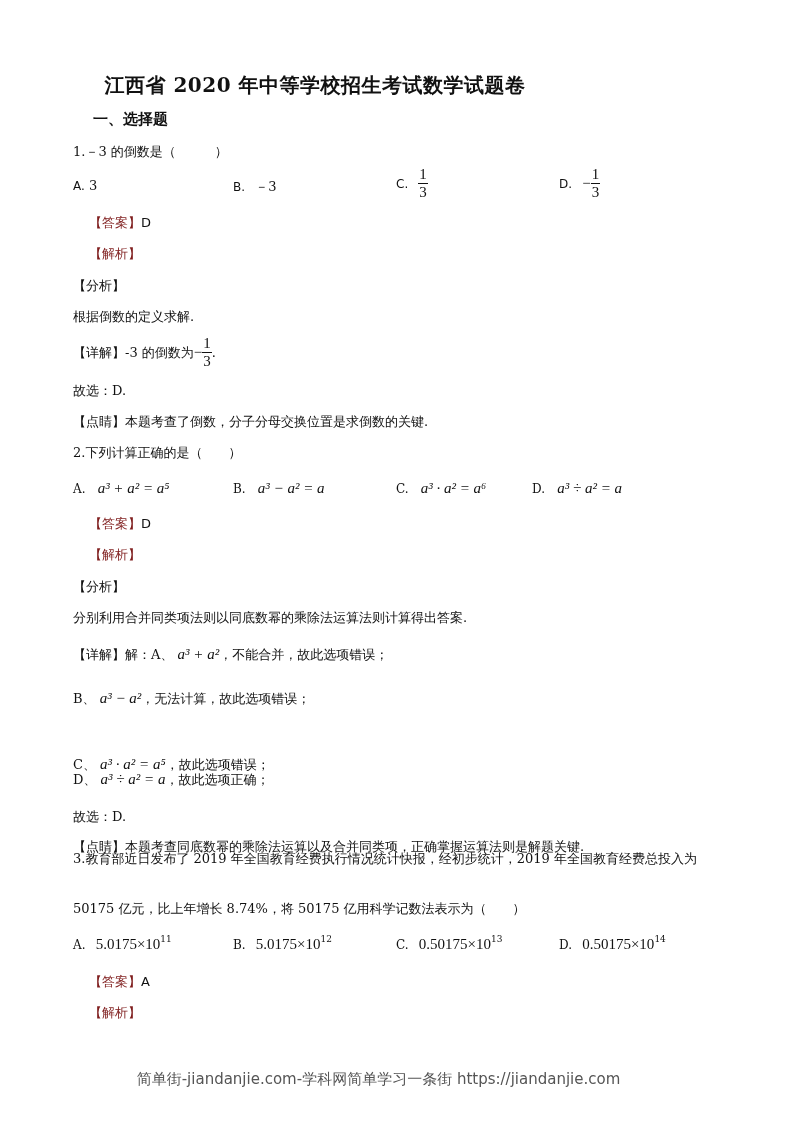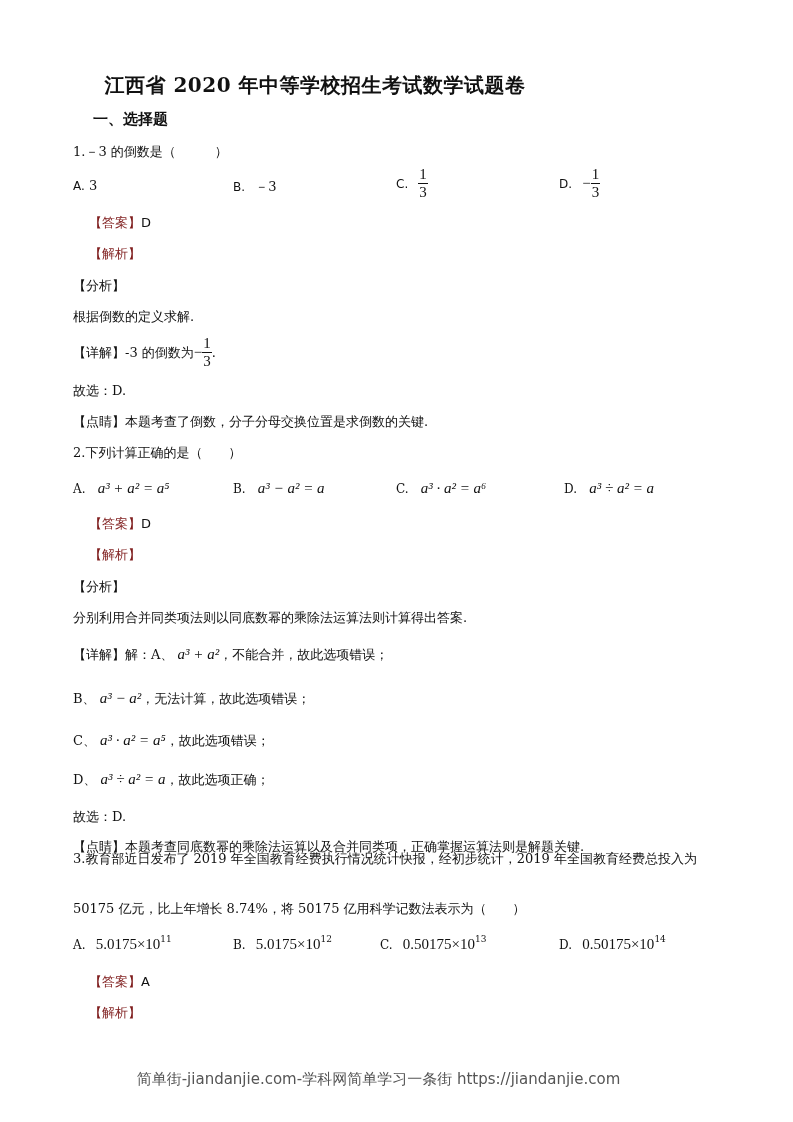--- a/index.html
+++ b/index.html
@@ -75,41 +75,41 @@
   <span class="math" style="margin-left:8px">a³ + a² = a⁵</span>
 </div>
 <div class="abs t" style="left:233px;top:480px;">
   <span class="opt-label-s">B.</span>
   <span class="math" style="margin-left:8px">a³ − a² = a</span>
 </div>
 <div class="abs t" style="left:396px;top:480px;">
   <span class="opt-label-s">C.</span>
   <span class="math" style="margin-left:8px">a³ · a² = a⁶</span>
 </div>
-<div class="abs t" style="left:564px;top:480px;">
+<div class="abs t" style="left:532px;top:480px;">
   <span class="opt-label-s">D.</span>
   <span class="math" style="margin-left:8px">a³ ÷ a² = a</span>
 </div>
 
 <div class="abs t" style="left:73px;top:515px;">
   <span class="blue">【答案】</span><span class="sans">D</span>
 </div>
 <div class="abs t blue" style="left:73px;top:546px;">【解析】</div>
 <div class="abs t" style="left:73px;top:578px;">【分析】</div>
 <div class="abs t" style="left:73px;top:609px;">分别利用合并同类项法则以同底数幂的乘除法运算法则计算得出答案.</div>
 
 <div class="abs t" style="left:73px;top:646px;">
   <span>【详解】</span><span>解：A、</span>
   <span class="math">a³ + a²</span><span>，不能合并，故此选项错误；</span>
 </div>
 <div class="abs t" style="left:73px;top:690px;">
   <span>B、</span>
   <span class="math">a³ − a²</span><span>，无法计算，故此选项错误；</span>
 </div>
-<div class="abs t" style="left:73px;top:732px;">
+<div class="abs t" style="left:73px;top:756px;">
   <span>C、</span>
   <span class="math">a³ · a² = a⁵</span><span>，故此选项错误；</span>
 </div>
 <div class="abs t" style="left:73px;top:771px;">
   <span>D、</span>
   <span class="math">a³ ÷ a² = a</span><span>，故此选项正确；</span>
 </div>
 <div class="abs t" style="left:73px;top:808px;">故选：D.</div>
 <div class="abs t" style="left:73px;top:838px;">
   <span>【点睛】</span><span>本题考查同底数幂的乘除法运算以及合并同类项，正确掌握运算法则是解题关键.</span>
@@ -119,21 +119,21 @@
 <div class="abs t" style="left:73px;top:900px;">50175 亿元，比上年增长 8.74%，将 50175 亿用科学记数法表示为（　　）</div>
 
 <div class="abs t" style="left:73px;top:936px;">
   <span class="opt-label-s">A.</span>
   <span class="mathr" style="margin-left:6px">5.0175×10</span><sup>11</sup>
 </div>
 <div class="abs t" style="left:233px;top:936px;">
   <span class="opt-label-s">B.</span>
   <span class="mathr" style="margin-left:6px">5.0175×10</span><sup>12</sup>
 </div>
-<div class="abs t" style="left:380px;top:936px;">
+<div class="abs t" style="left:396px;top:936px;">
   <span class="opt-label-s">C.</span>
   <span class="mathr" style="margin-left:6px">0.50175×10</span><sup>13</sup>
 </div>
 <div class="abs t" style="left:559px;top:936px;">
   <span class="opt-label-s">D.</span>
   <span class="mathr" style="margin-left:6px">0.50175×10</span><sup>14</sup>
 </div>
 
 <div class="abs t" style="left:73px;top:973px;">
   <span class="blue">【答案】</span><span class="sans">A</span>

